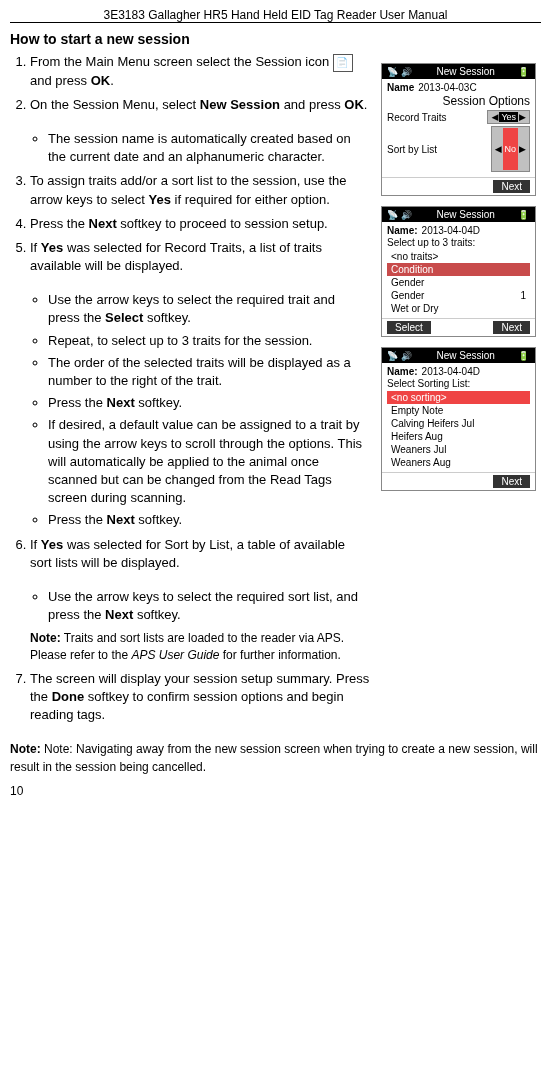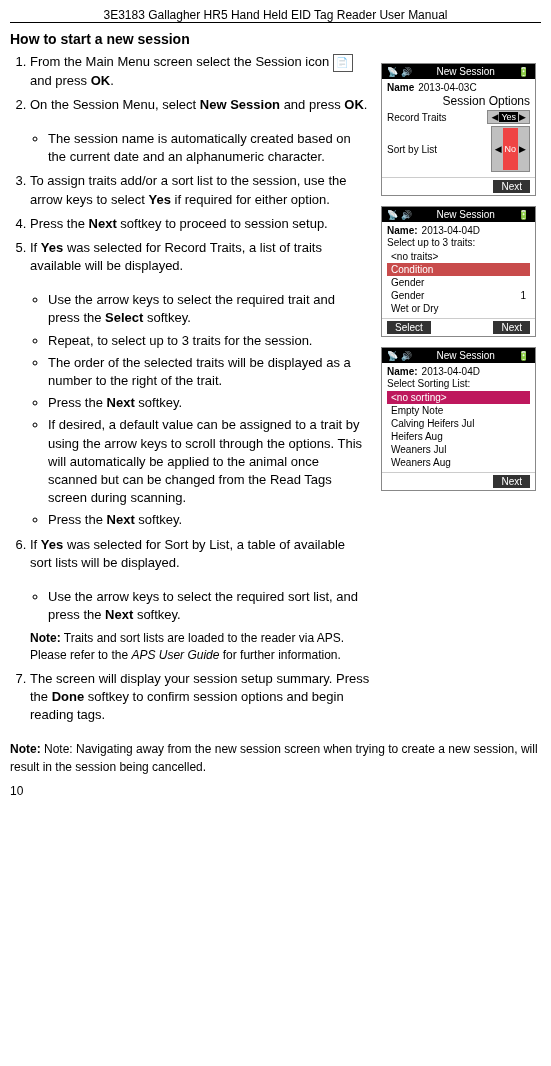--- a/index.html
+++ b/index.html
@@ -173,21 +173,21 @@
     }
     .page-number {
       font-size: 12px;
       margin-top: 8px;
     }
     .sort-list-item {
       font-size: 10px;
       padding: 1px 4px;
     }
     .sort-list-item.highlighted {
-      background: #be185d;
+      background: #ef4444;
       color: #fff;
     }
   </style>
 </head>
 <body>
 
 <div class="page-title">3E3183 Gallagher HR5 Hand Held EID Tag Reader User Manual</div>
 
 <div class="section-heading">How to start a new session</div>
 

